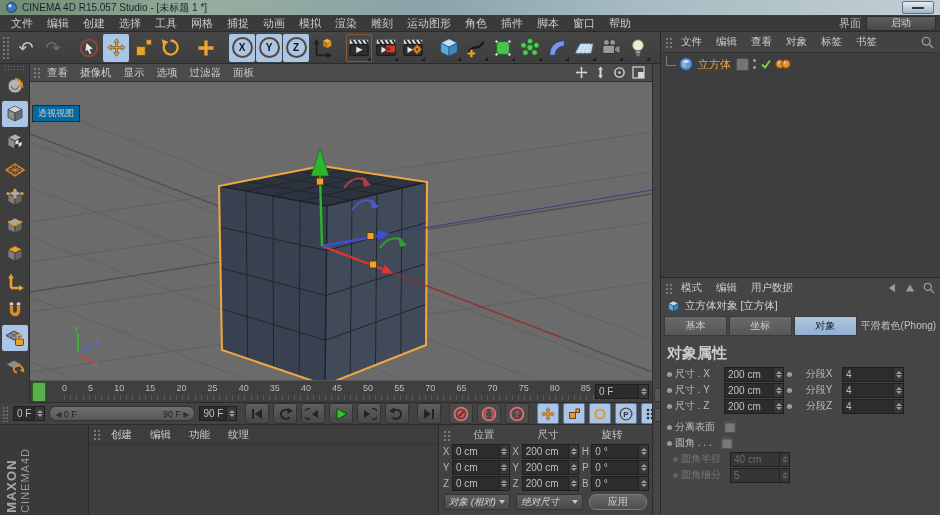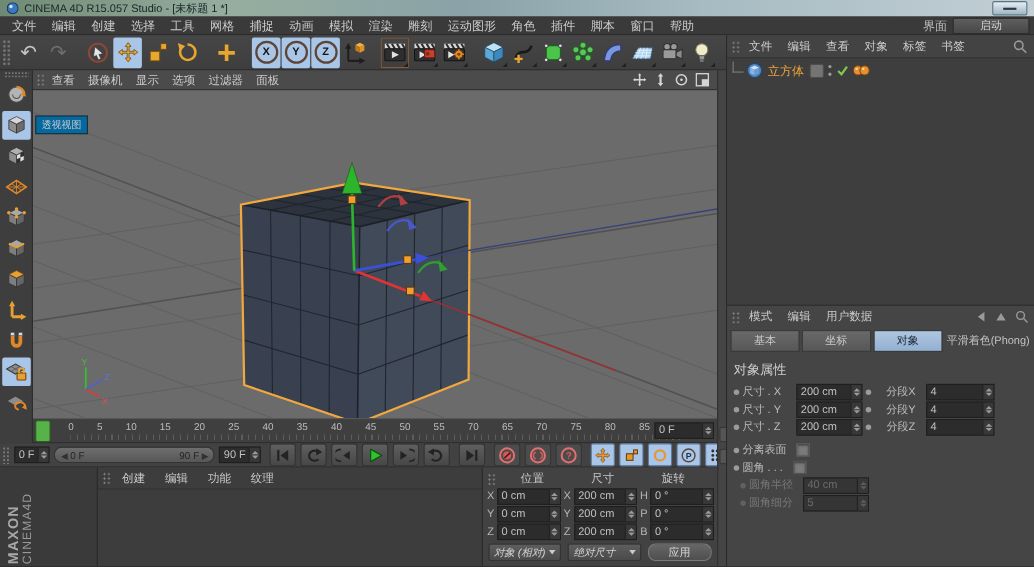--- a/index.html
+++ b/index.html
@@ -144,21 +144,21 @@
   .vdots{display:flex;flex-direction:column;gap:2px;}
   .vdots i{width:5px;height:5px;border-radius:50%;background:#9c9c9c;border:1px solid #3c3c3c;box-sizing:border-box;}
 
   .am{position:absolute;left:0;top:246px;width:280px;height:237px;background:#454545;}
   .am-title{display:flex;align-items:center;gap:5px;height:16px;padding:0 6px;color:#d2d2d2;font-size:10.5px;}
   .tabs{display:flex;align-items:center;gap:2px;padding:2px 3px;}
   .tab{width:63px;text-align:center;font-size:10px;color:#cbcbcb;padding:2px 0;
     background:linear-gradient(#696969,#575757);border:1px solid #3a3a3a;box-sizing:border-box;}
   .tab.active{background:linear-gradient(#aec6e0,#93b0d2);color:#15222e;}
   .tab-flat{font-size:10px;color:#c2c2c2;padding:2px 2px;white-space:nowrap;overflow:hidden;}
-  .sect{font-weight:normal;color:#cdcdcd;font-size:12px;padding:6px 6px 3px 6px;}
+  .sect{font-weight:bold;color:#cdcdcd;font-size:15px;padding:6px 6px 3px 6px;}
   .frow{display:flex;align-items:center;height:16px;padding:0 6px;gap:3px;font-size:10px;color:#bdbdbd;}
   .dot{width:5px;height:5px;border-radius:50%;background:#9b9b9b;flex:0 0 auto;}
   .dot.dim{background:#616161;}
   .fl1{width:46px;flex:0 0 auto;}
   .fl2{width:40px;flex:0 0 auto;margin-left:4px;text-align:center;}
   .fi1{width:60px;flex:0 0 auto;}
   .fi2{width:62px;flex:0 0 auto;}
   .cb{width:10px;height:10px;background:#7a7a7a;border:1px solid #525252;
     box-shadow:inset 0 1px 2px #3c3c3c;margin-left:6px;}
   .dimtxt{color:#787878;}
@@ -854,20 +854,28 @@
           </svg>
           <svg width="12" height="12" viewBox="0 0 14 14">
             <polygon points="2,11 7,3 12,11" fill="#9a9a9a"></polygon>
           </svg>
           <svg width="12" height="12" viewBox="0 0 13 13">
             <circle cx="5.2" cy="5.2" r="3.8" fill="none" stroke="#9a9a9a" stroke-width="1.4"></circle>
             <line x1="8.2" y1="8.2" x2="12" y2="12" stroke="#9a9a9a" stroke-width="1.4"></line>
           </svg>
         </span>
       </div>
+      <div class="am-title">
+        <svg width="13" height="13" viewBox="0 0 24 24">
+          <polygon points="12,2 21,6.5 12,11 3,6.5" fill="#bfe2f4" stroke="#1d4868"></polygon>
+          <polygon points="3,6.5 12,11 12,21 3,16.5" fill="#5ea8d8" stroke="#1d4868"></polygon>
+          <polygon points="21,6.5 12,11 12,21 21,16.5" fill="#3f88bc" stroke="#1d4868"></polygon>
+        </svg>
+        <span>立方体对象 [立方体]</span>
+      </div>
       <div class="tabs">
         <span class="tab">基本</span>
         <span class="tab">坐标</span>
         <span class="tab active">对象</span>
         <span class="tab-flat">平滑着色(Phong)</span>
       </div>
       <div class="sect">对象属性</div>
       <span class="rep">
         
       

